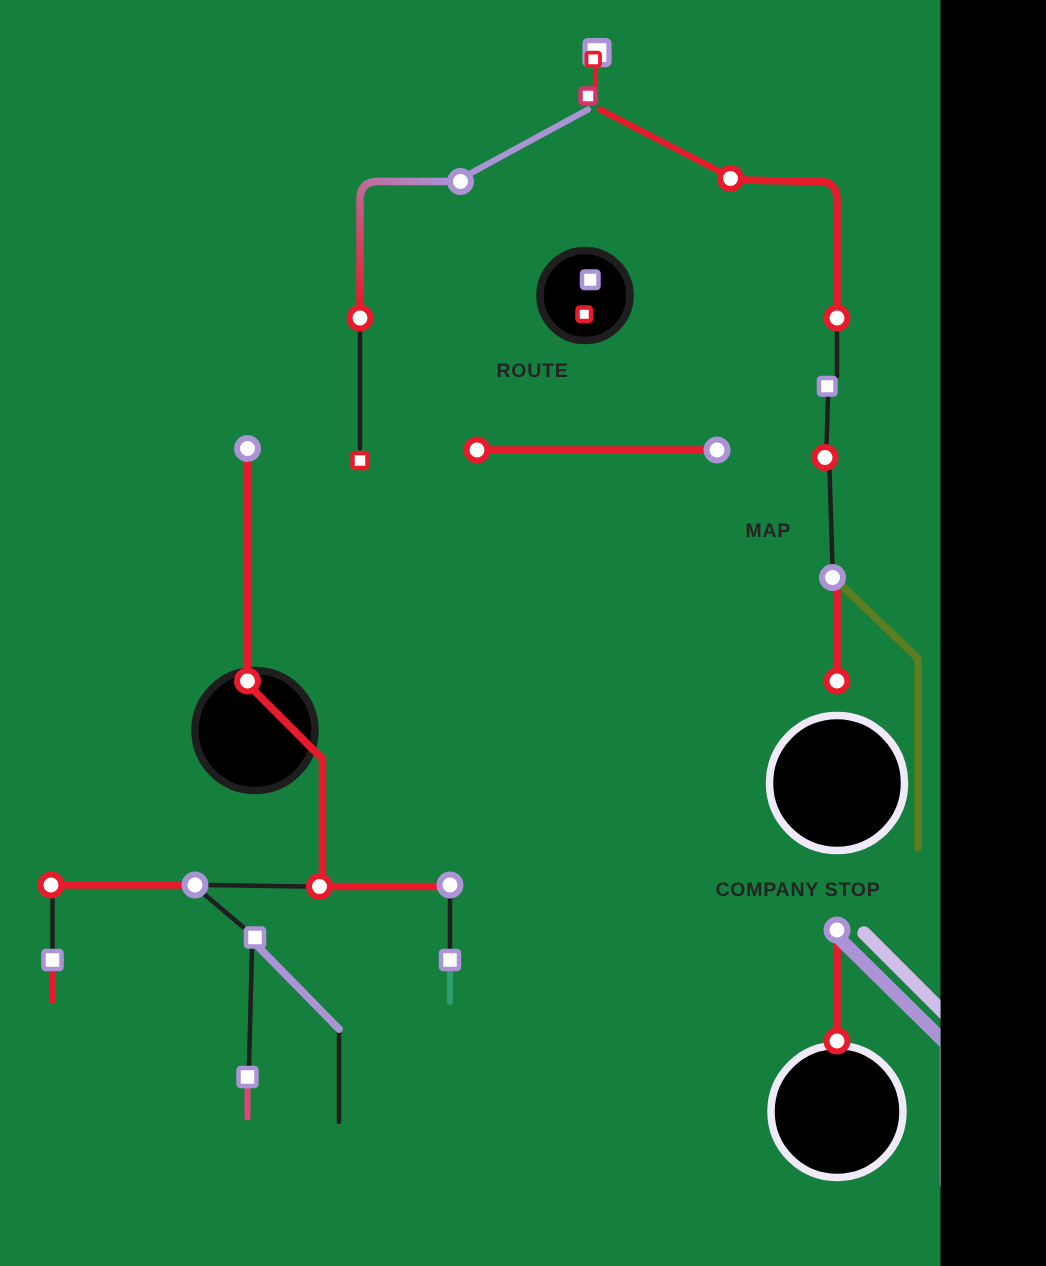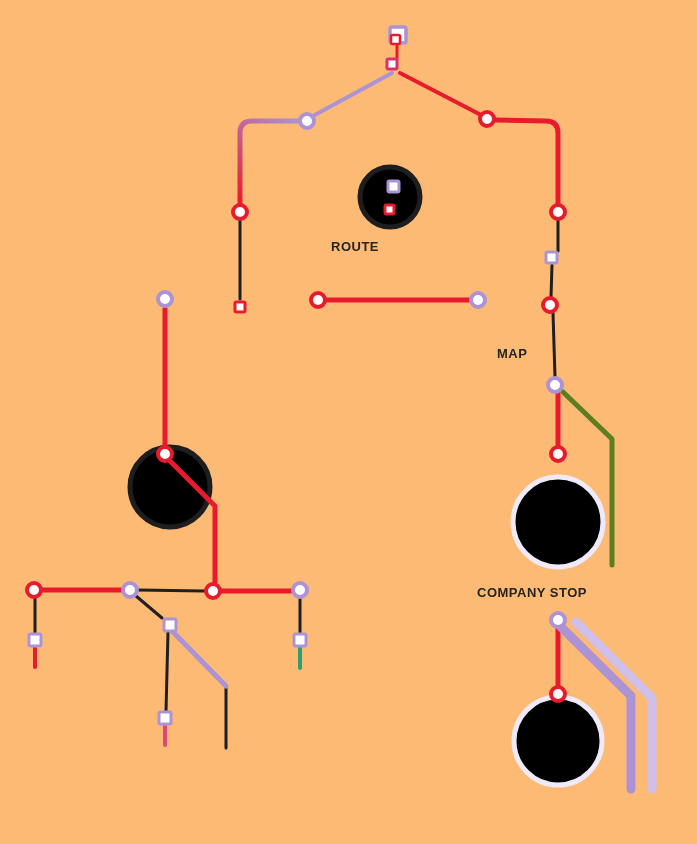--- a/index.html
+++ b/index.html
@@ -2,23 +2,23 @@
 <html><head>
 <meta charset="utf-8">
 <style>
   html, body {
     margin: 0;
     padding: 0;
     background: #000000;
   }
   .canvas {
     position: relative;
-    width: 697px;
+    width: 627px;
     height: 844px;
-    background: #fdba74;
+    background: #15803d;
     overflow: hidden;
     font-family: "Liberation Sans", sans-serif;
     text-decoration: underline;
   }
   svg { display: block; }
   text.map-label {
     font-family: "Liberation Sans", sans-serif;
     font-weight: bold;
     font-size: 13px;
     letter-spacing: 0.5px;

